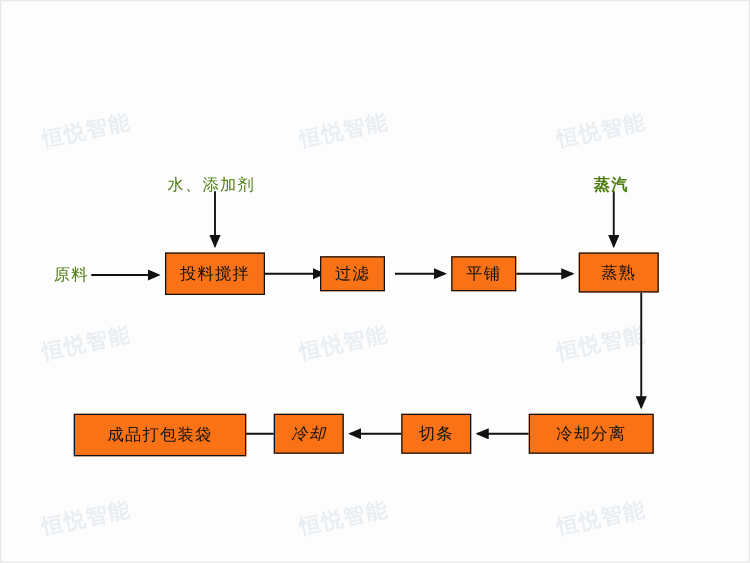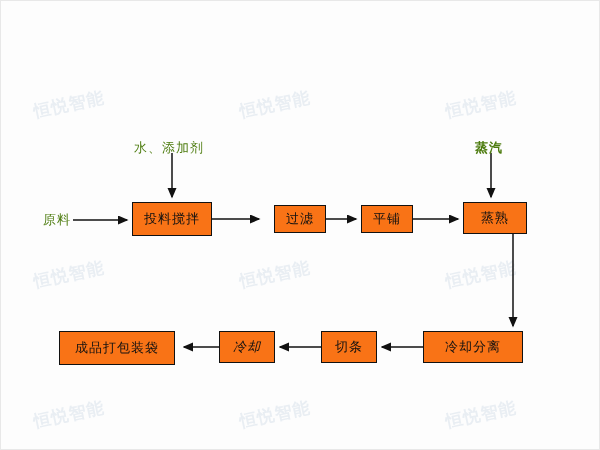--- a/index.html
+++ b/index.html
@@ -116,21 +116,21 @@
     <line x1="320" y1="346" x2="279" y2="346" stroke="#111111" stroke-width="1.5" marker-end="url(#arrowhead)"></line>
 
     <line x1="218" y1="346" x2="183" y2="346" stroke="#111111" stroke-width="1.5" marker-end="url(#arrowhead)"></line>
   </svg>
 
   <div class="freetext" style="left:42px;  top:210px;">原料</div>
   <div class="freetext" style="left:133px; top:138px;">水、添加剂</div>
   <div class="freetext" style="left:474px; top:138px;font-weight:bold;">蒸汽</div>
 
   <div class="box" style="left:131px; top:201px; width:80px;  height:34px;">投料搅拌</div>
-  <div class="box" style="left:273px; top:204px; width:52px;  height:28px;">过滤</div>
+  <div class="box" style="left:255px; top:204px; width:52px;  height:28px;">过滤</div>
   <div class="box" style="left:360px; top:204px; width:52px;  height:28px;">平铺</div>
   <div class="box" style="left:462px; top:201px; width:64px;  height:32px;">蒸熟</div>
   <div class="box" style="left:422px; top:330px; width:100px; height:32px;">冷却分离</div>
   <div class="box" style="left:320px; top:330px; width:56px;  height:32px;">切条</div>
   <div class="box" style="left:218px; top:330px; width:56px;  height:32px;font-style:italic;">冷却</div>
-  <div class="box" style="left:58px;  top:330px; width:116px; height:34px;">成品打包装袋</div>
+  <div class="box" style="left:58px;  top:330px; width:138px; height:34px;">成品打包装袋</div>
 
 </div>
 
 </body></html>

